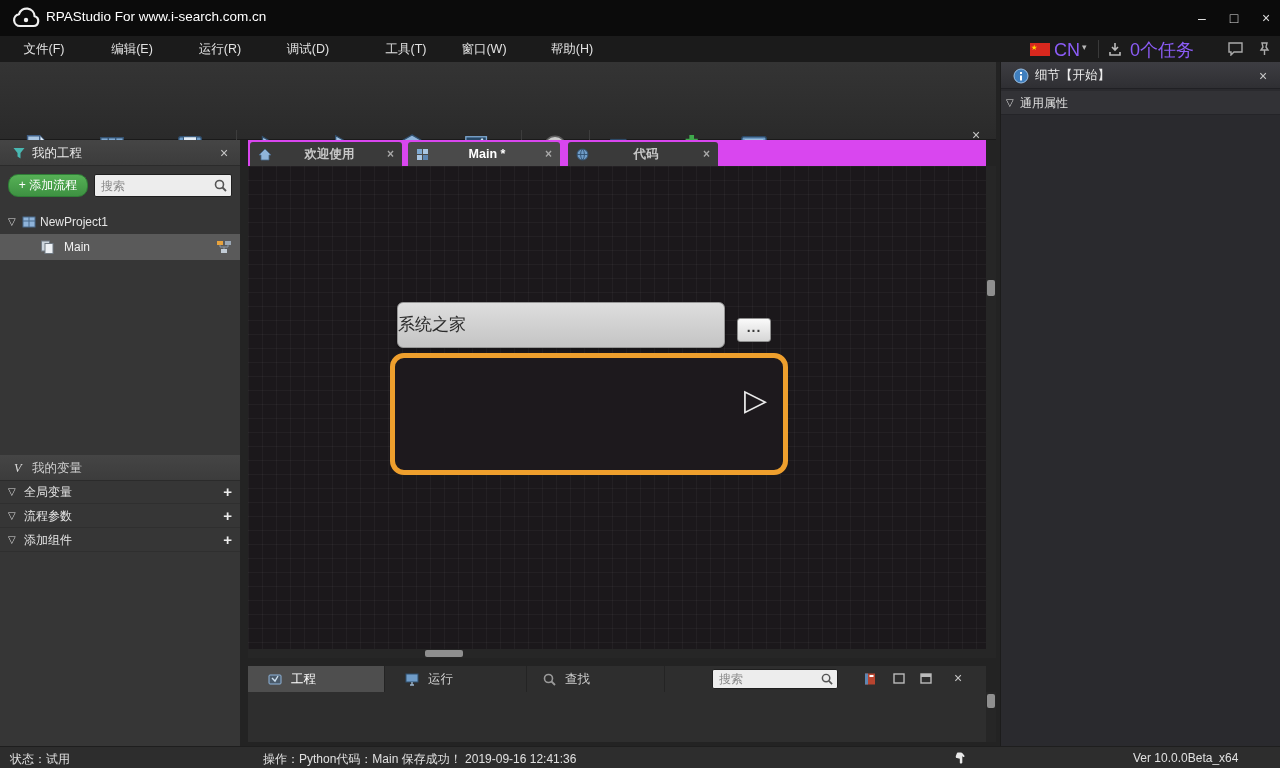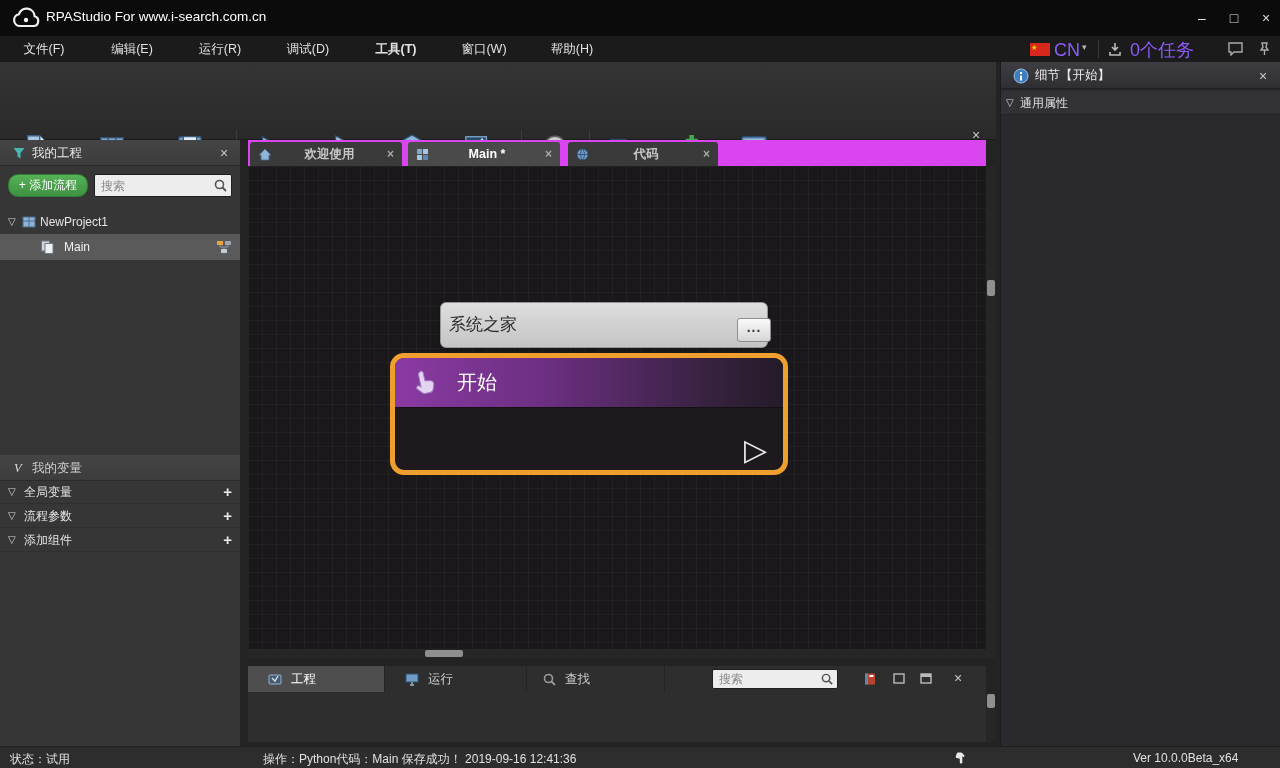--- a/index.html
+++ b/index.html
@@ -31,21 +31,21 @@
   .trow{position:absolute;left:0;width:240px;height:24px;font-size:12px;color:#e4e4e4;line-height:24px;}
   .tri{font-size:10px;color:#d8d8d8;}
   .plus{position:absolute;right:8px;top:0;font-size:15px;font-weight:bold;color:#ececec;line-height:24px;}
   
   .tab{position:absolute;top:2px;height:24px;background:#3a3a3a;color:#c8c8c8;display:flex;align-items:center;padding:0 8px;gap:7px;font-size:12.5px;border-radius:3px 3px 0 0;}
   .tab .lbl{flex:1;text-align:center;white-space:nowrap;}
   .tab.active{background:#4a4a4a;color:#fff;}
   .tclose{font-size:12px;color:#a8a8a8;}
   
   .canvas{background-color:#1b181b;background-image:linear-gradient(rgba(255,255,255,.035) 1px,transparent 1px),linear-gradient(90deg,rgba(255,255,255,.035) 1px,transparent 1px);background-size:14px 14px;overflow:hidden;}
-  .nodebox{background:linear-gradient(#dedede,#c4c4c4);border:1px solid #969696;border-radius:6px;color:#2c2c2c;font-size:17px;line-height:44px;padding-left:8px;box-shadow:0 1px 3px rgba(0,0,0,.5);margin-left:43px;}
+  .nodebox{background:linear-gradient(#dedede,#c4c4c4);border:1px solid #969696;border-radius:6px;color:#2c2c2c;font-size:17px;line-height:44px;padding-left:0;box-shadow:0 1px 3px rgba(0,0,0,.5);}
   .morebtn{background:linear-gradient(#fafafa,#d6d6d6);border:1px solid #8e8e8e;border-radius:3px;color:#3a3a3a;font-size:14px;font-weight:bold;text-align:center;line-height:16px;letter-spacing:1px;}
   .startblock{border:5px solid #ee9f2d;border-radius:14px;background:#1d191d;overflow:hidden;}
   .sb-head{height:50px;background:linear-gradient(90deg,#8a3aa2,#6b2f80 40%,#3a2344 78%,#241b28);display:flex;align-items:center;gap:16px;padding-left:16px;border-bottom:1px solid #141014;}
   .sb-lbl{color:#fff;font-size:20px;}
   .sb-body{height:61px;position:relative;}
   .playglyph{position:absolute;right:16px;bottom:2px;font-size:30px;color:#ececec;}
   .sbar{background:#262626;}
   .sthumb{background:#8f8f8f;border-radius:2px;}
   
   .bpanel{background:#2e2e2e;}
@@ -78,21 +78,21 @@
   <span class="abs winbtn" style="left:1188px;top:5px;">–</span>
   <span class="abs winbtn" style="left:1220px;top:5px;">□</span>
   <span class="abs winbtn" style="left:1252px;top:5px;">×</span>
 </div>
 
 <div class="abs menubar" style="left:0;top:36px;width:1280px;height:26px;">
   <span class="mitem" style="left:0;">文件(F)</span>
   <span class="mitem" style="left:88px;">编辑(E)</span>
   <span class="mitem" style="left:176px;">运行(R)</span>
   <span class="mitem" style="left:264px;">调试(D)</span>
-  <span class="mitem" style="left:352px;font-weight:bold;">工具(T)</span>
+  <span class="mitem" style="left:362px;">工具(T)</span>
   <span class="mitem" style="left:440px;">窗口(W)</span>
   <span class="mitem" style="left:528px;">帮助(H)</span>
 
   <span class="abs" style="left:1030px;top:7px;">
     <svg width="20" height="13" viewBox="0 0 20 13">
         <rect width="20" height="13" fill="#d8281e"></rect>
         <path d="M4.2 1.6l.7 2.1h2.2L5.3 5l.7 2.1-1.8-1.3-1.8 1.3L3.1 5 1.3 3.7h2.2z" fill="#ffd400"></path>
       </svg>
   </span>
   <span class="abs mr-txt" style="left:1054px;top:6px;">CN</span>
@@ -358,28 +358,20 @@
   </div>
 </div>
 
 <div class="abs canvas" style="left:248px;top:166px;width:738px;height:492px;">
   <div class="abs nodebox" style="left:149px;top:136px;width:328px;height:46px;">
     <span>系统之家</span>
   </div>
   <div class="abs morebtn" style="left:489px;top:152px;width:34px;height:24px;">...</div>
 
   <div class="abs startblock" style="left:142px;top:187px;width:398px;height:122px;">
-    <div class="sb-head">
-      <span style="transform:rotate(-12deg);">
-          <svg width="30" height="30" viewBox="0 0 24 24">
-            <path d="M10 2c.9 0 1.5.7 1.5 1.5V10l4.6 1.1c1.1.3 1.9 1 1.9 2.2 0 .5-.1 1.1-.3 1.7l-1.2 3.2c-.4 1-1.3 1.8-2.4 1.8h-4.5c-.7 0-1.4-.3-1.9-.8l-3.4-3.8c-.6-.6-.5-1.6.1-2.2.6-.5 1.5-.5 2 .1l1.1 1V3.5C8.5 2.7 9.1 2 10 2z" fill="#e3d4f0" stroke="#a678c8" stroke-width="0.8"></path>
-          </svg>
-        </span>
-      <span class="sb-lbl">开始</span>
-    </div>
     <div class="sb-body">
       <span class="playglyph">▷</span>
     </div>
   </div>
 
   <div class="abs sbar" style="left:0;bottom:0;width:738px;height:9px;">
     <div class="abs sthumb" style="left:177px;top:1px;width:38px;height:7px;"></div>
   </div>
 </div>
 

